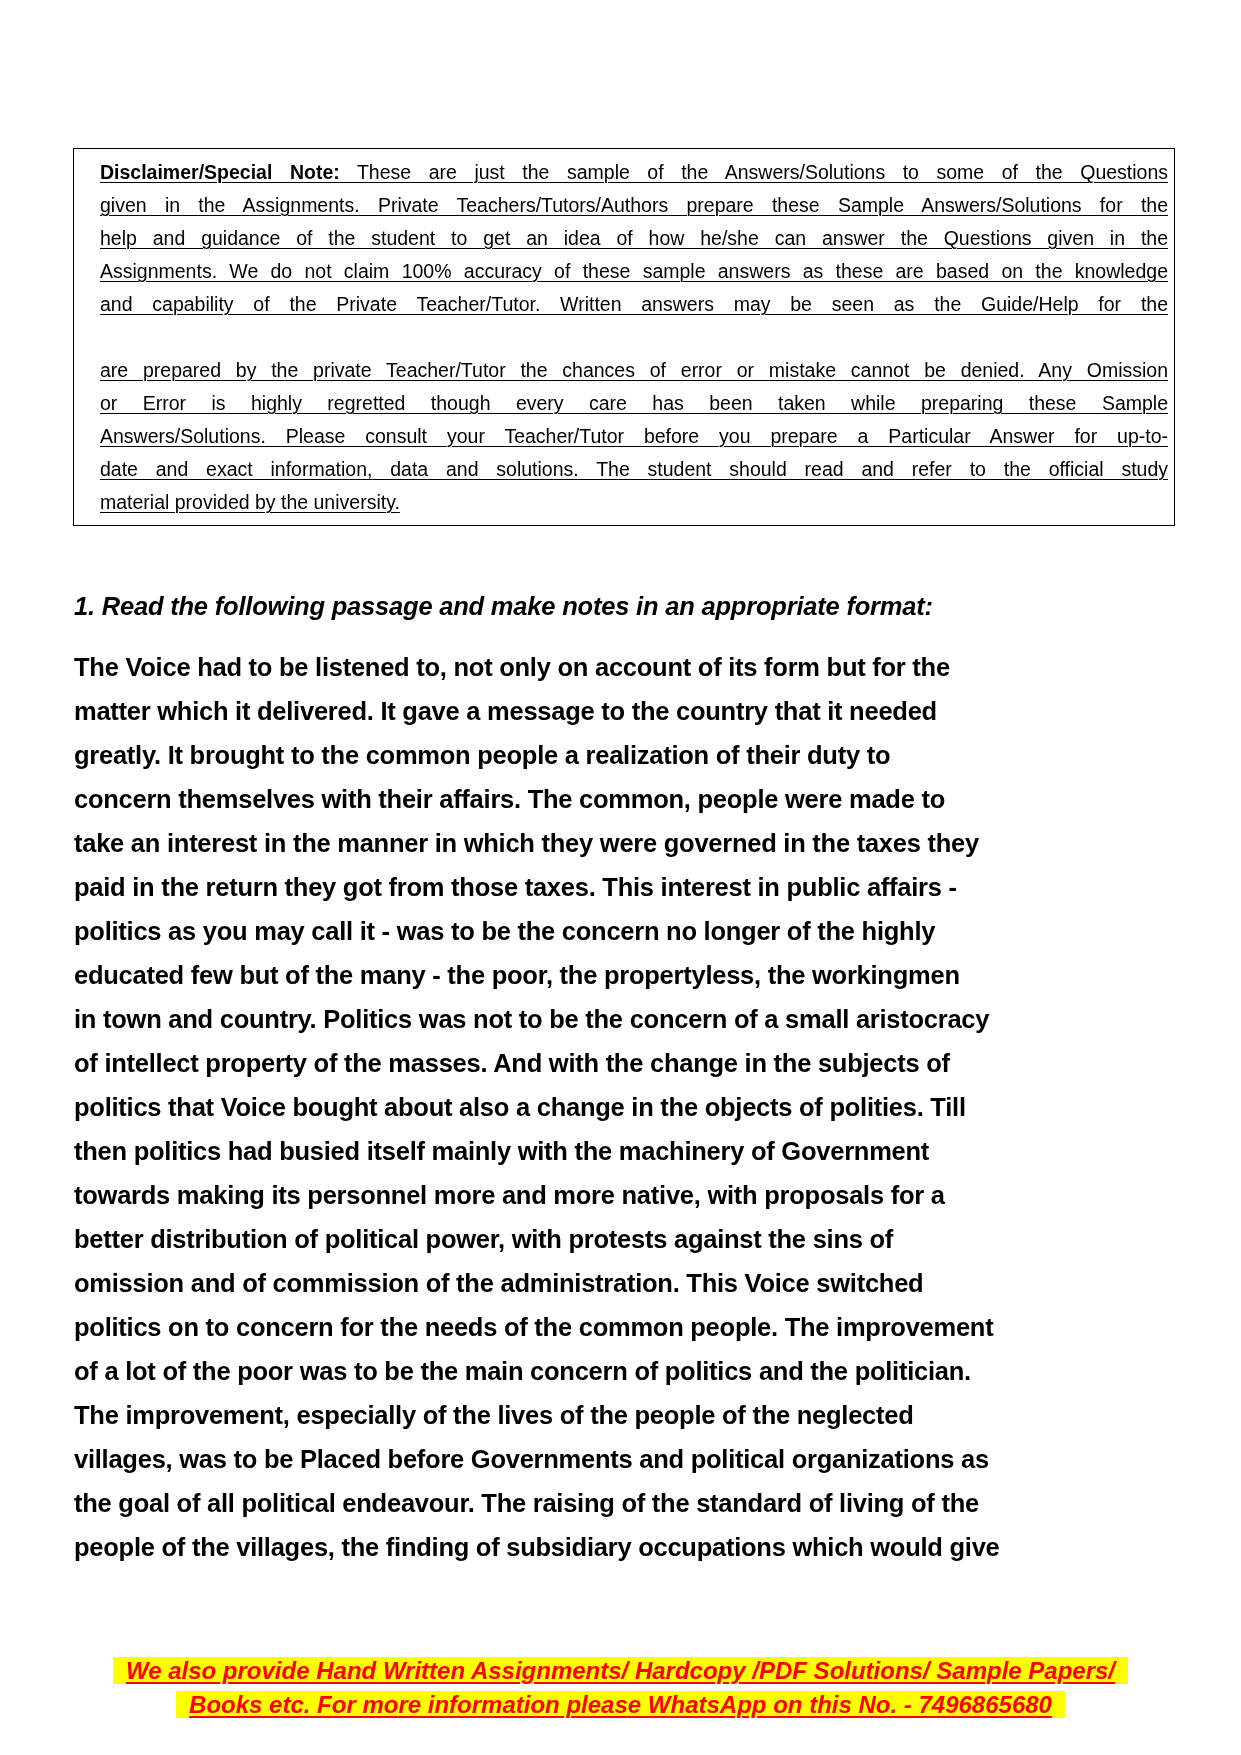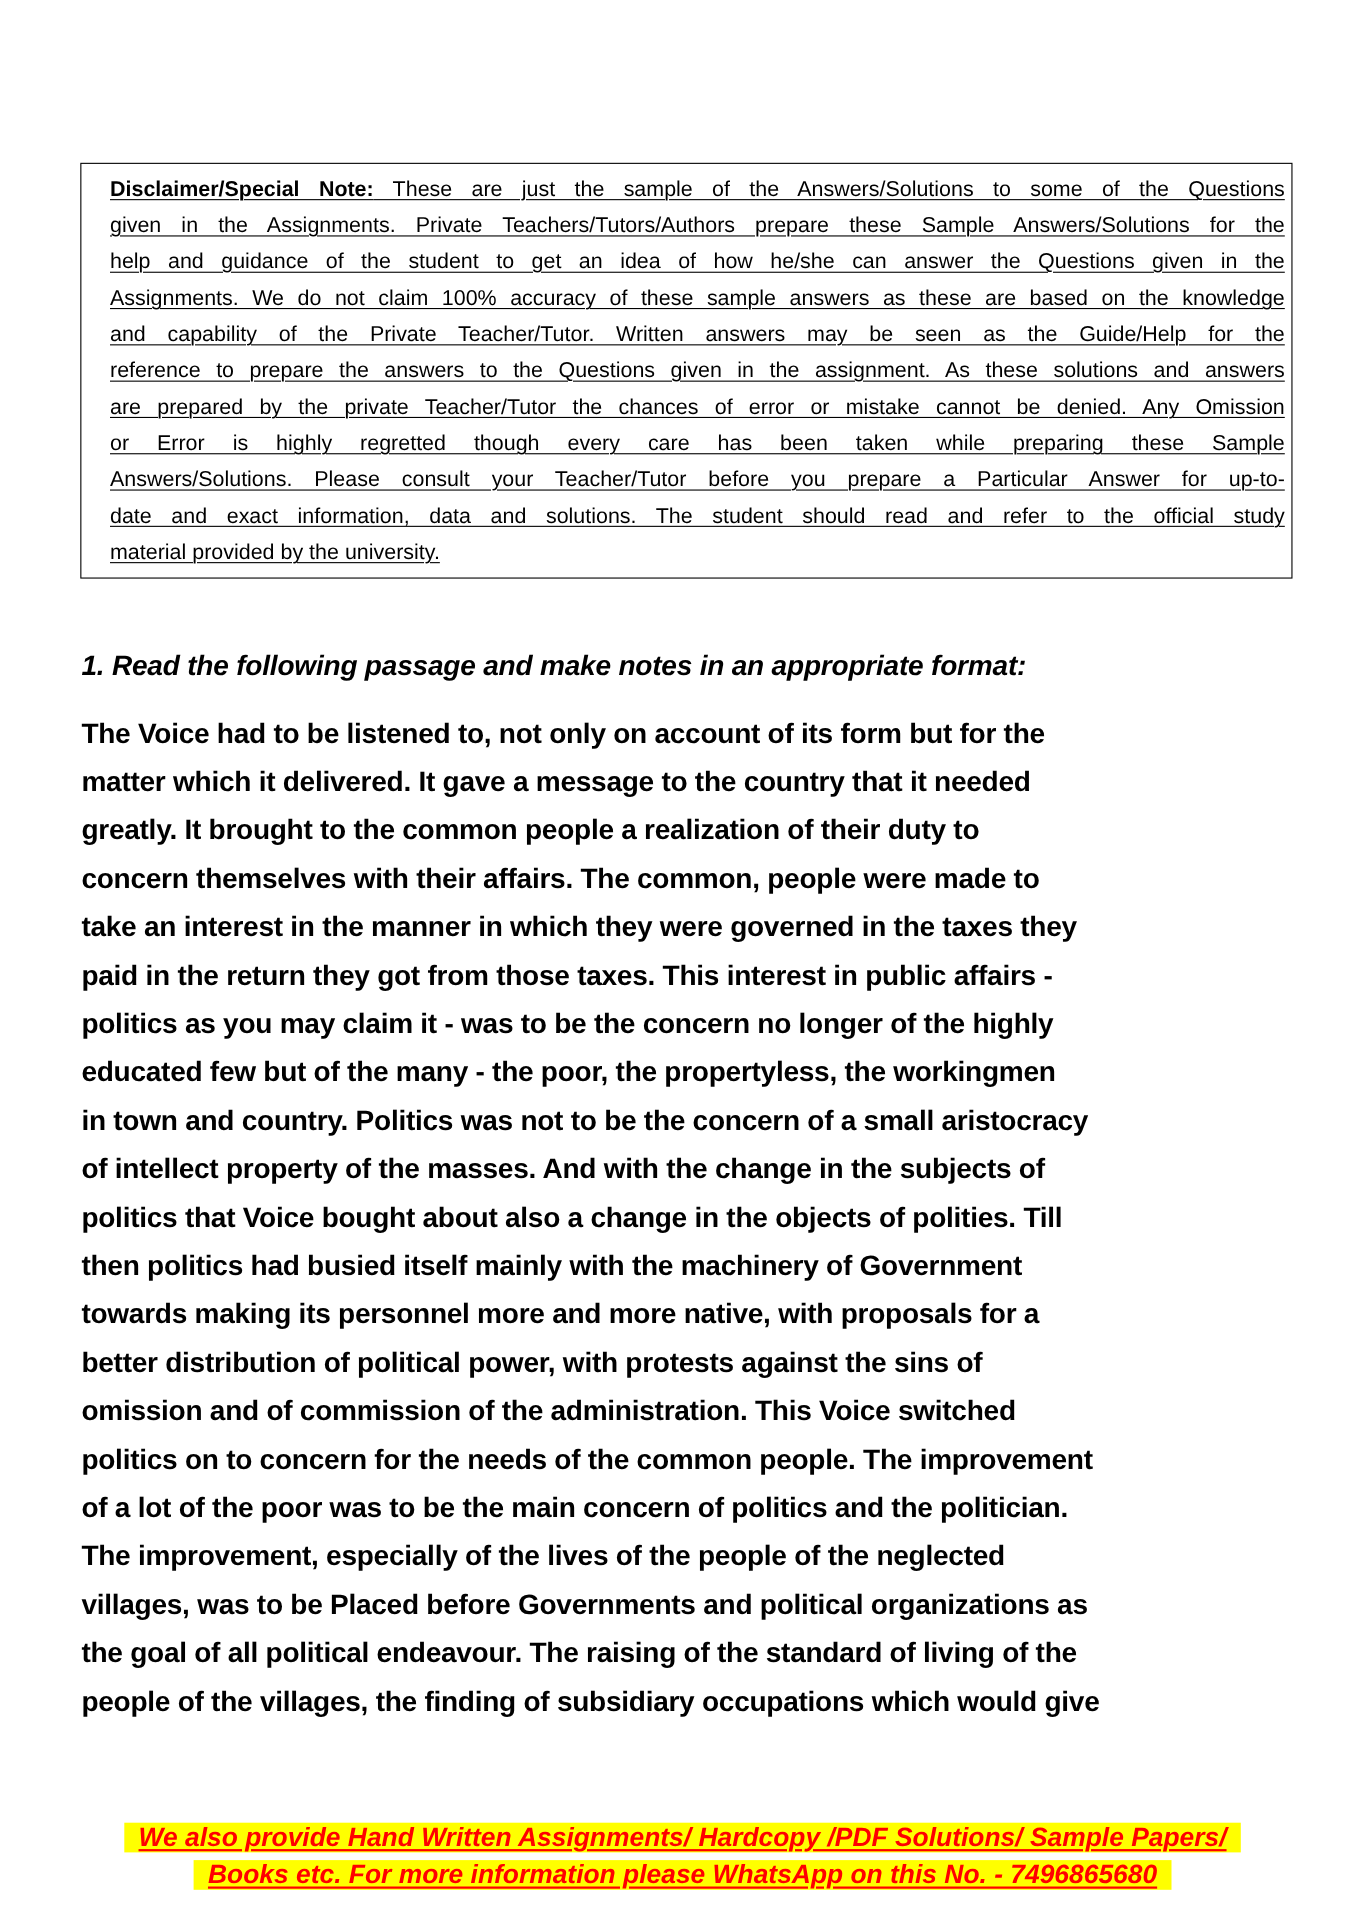--- a/index.html
+++ b/index.html
@@ -39,38 +39,37 @@
 </style>
 </head>
 <body>
 
 <div class="disclaimer-box">
   <div class="disclaimer-line" style="top:12px"><b>Disclaimer/Special Note:</b><span> These are just the sample of the Answers/Solutions to some of the Questions</span></div>
   <div class="disclaimer-line" style="top:45px">given in the Assignments. Private Teachers/Tutors/Authors prepare these Sample Answers/Solutions for the</div>
   <div class="disclaimer-line" style="top:78px">help and guidance of the student to get an idea of how he/she can answer the Questions given in the</div>
   <div class="disclaimer-line" style="top:111px">Assignments. We do not claim 100% accuracy of these sample answers as these are based on the knowledge</div>
   <div class="disclaimer-line" style="top:144px">and capability of the Private Teacher/Tutor. Written answers may be seen as the Guide/Help for the</div>
-  <div class="disclaimer-line" style="top:177px">reference to prepare the answers to the Questions given in the assignment. As these solutions and answers</div>
   <div class="disclaimer-line" style="top:210px">are prepared by the private Teacher/Tutor the chances of error or mistake cannot be denied. Any Omission</div>
   <div class="disclaimer-line" style="top:243px">or Error is highly regretted though every care has been taken while preparing these Sample</div>
   <div class="disclaimer-line" style="top:276px">Answers/Solutions. Please consult your Teacher/Tutor before you prepare a Particular Answer for up-to-</div>
   <div class="disclaimer-line" style="top:309px">date and exact information, data and solutions. The student should read and refer to the official study</div>
   <div class="disclaimer-line last" style="top:342px">material provided by the university.</div>
 </div>
 
 <div class="question">1. Read the following passage and make notes in an appropriate format:</div>
 
 <div>
   <div class="passage-line" style="top:651px">The Voice had to be listened to, not only on account of its form but for the</div>
   <div class="passage-line" style="top:695px">matter which it delivered. It gave a message to the country that it needed</div>
   <div class="passage-line" style="top:739px">greatly. It brought to the common people a realization of their duty to</div>
   <div class="passage-line" style="top:783px">concern themselves with their affairs. The common, people were made to</div>
   <div class="passage-line" style="top:827px">take an interest in the manner in which they were governed in the taxes they</div>
   <div class="passage-line" style="top:871px">paid in the return they got from those taxes. This interest in public affairs -</div>
-  <div class="passage-line" style="top:915px">politics as you may claim it - was to be the concern no longer of the highly</div>
+  <div class="passage-line" style="top:915px">politics as you may call it - was to be the concern no longer of the highly</div>
   <div class="passage-line" style="top:959px">educated few but of the many - the poor, the propertyless, the workingmen</div>
   <div class="passage-line" style="top:1003px">in town and country. Politics was not to be the concern of a small aristocracy</div>
   <div class="passage-line" style="top:1047px">of intellect property of the masses. And with the change in the subjects of</div>
   <div class="passage-line" style="top:1091px">politics that Voice bought about also a change in the objects of polities. Till</div>
   <div class="passage-line" style="top:1135px">then politics had busied itself mainly with the machinery of Government</div>
   <div class="passage-line" style="top:1179px">towards making its personnel more and more native, with proposals for a</div>
   <div class="passage-line" style="top:1223px">better distribution of political power, with protests against the sins of</div>
   <div class="passage-line" style="top:1267px">omission and of commission of the administration. This Voice switched</div>
   <div class="passage-line" style="top:1311px">politics on to concern for the needs of the common people. The improvement</div>
   <div class="passage-line" style="top:1355px">of a lot of the poor was to be the main concern of politics and the politician.</div>

